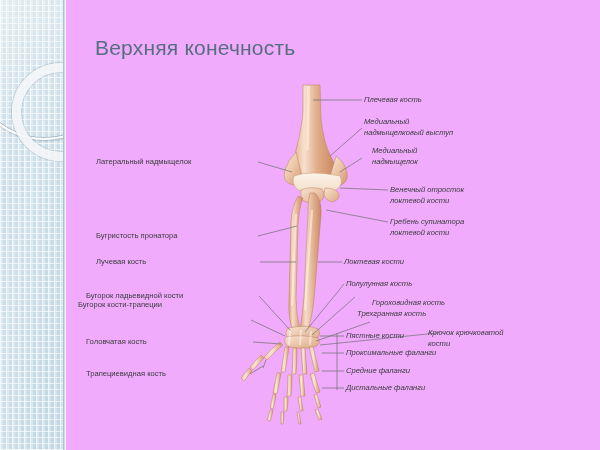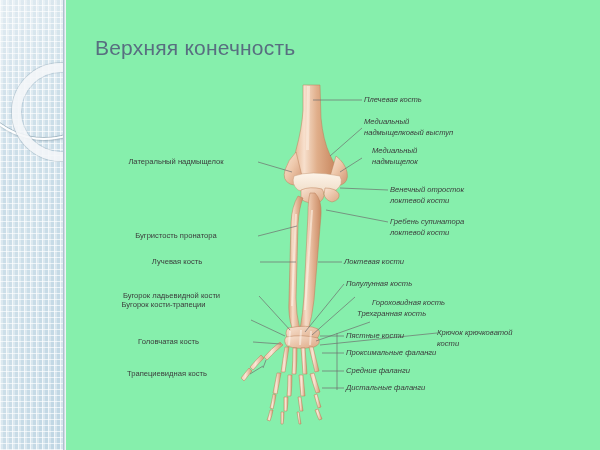--- a/index.html
+++ b/index.html
@@ -2,21 +2,21 @@
 <html><head>
 <meta charset="utf-8">
 <style>
   html,body{margin:0;padding:0;}
   body{
     width:600px;height:450px;overflow:hidden;
     background:#ffffff;
     font-family:"Liberation Sans","DejaVu Sans",sans-serif;
     position:relative;
   }
-  #slide{position:absolute;inset:0;background:#86efac;}
+  #slide{position:absolute;inset:0;background:#f0abfc;}
 
   
   #sidebar{
     position:absolute;left:0;top:0;width:64px;height:450px;
     background:
       repeating-linear-gradient(90deg,rgba(255,255,255,.65) 0 1px,rgba(255,255,255,0) 1px 6px),
       repeating-linear-gradient(0deg,rgba(255,255,255,.65) 0 1px,rgba(255,255,255,0) 1px 6px),
       repeating-linear-gradient(90deg,rgba(255,255,255,.33) 0 3px,rgba(255,255,255,0) 3px 6px),
       linear-gradient(100deg,#c3d8e5 0%,#cddfe9 45%,#bed5e3 100%);
     overflow:hidden;
@@ -50,21 +50,21 @@
     position:absolute;left:95px;top:36px;
     font-size:21px;color:#586e80;letter-spacing:.2px;white-space:nowrap;
   }
 
   
   .lbl{
     position:absolute;font-size:7.6px;color:#3b3b3b;line-height:10.5px;
     white-space:pre-line;
   }
   .lbl.r{text-align:left;font-style:italic;}
-  .lbl.l{text-align:center;}
+  .lbl.l{text-align:left;}
 
   
   #leaders{position:absolute;left:0;top:0;width:600px;height:450px;pointer-events:none;}
 
   
   #art{position:absolute;left:0;top:0;width:600px;height:450px;}
 </style>
 </head>
 <body>
 
@@ -208,21 +208,21 @@
   <div class="lbl r" style="left:372px;top:146px">Медиальный
 надмыщелок</div>
   <div class="lbl r" style="left:390px;top:185px">Венечный отросток
 локтевой кости</div>
   <div class="lbl r" style="left:390px;top:217px">Гребень супинатора
 локтевой кости</div>
   <div class="lbl r" style="left:344px;top:257px">Локтевая кости</div>
   <div class="lbl r" style="left:346px;top:279px">Полулунная кость</div>
   <div class="lbl r" style="left:357px;top:309px">Трехгранная кость</div>
   <div class="lbl r" style="left:372px;top:298px">Гороховидная кость</div>
-  <div class="lbl r" style="left:437px;top:328px">Крючок крючковатой
+  <div class="lbl r" style="left:428px;top:328px">Крючок крючковатой
 кости</div>
   <div class="lbl r" style="left:346px;top:331px">Пястные кости</div>
   <div class="lbl r" style="left:346px;top:348px">Проксимальные фаланги</div>
   <div class="lbl r" style="left:346px;top:366px">Средние фаланги</div>
   <div class="lbl r" style="left:346px;top:383px">Дистальные фаланги</div>
 
   <div class="lbl l" style="left:96px;top:157px;width:160px">Латеральный надмыщелок</div>
   <div class="lbl l" style="left:96px;top:231px;width:160px">Бугристость пронатора</div>
   <div class="lbl l" style="left:96px;top:257px;width:162px">Лучевая кость</div>
   <div class="lbl l" style="left:86px;top:291px;width:171px">Бугорок ладьевидной кости</div>

